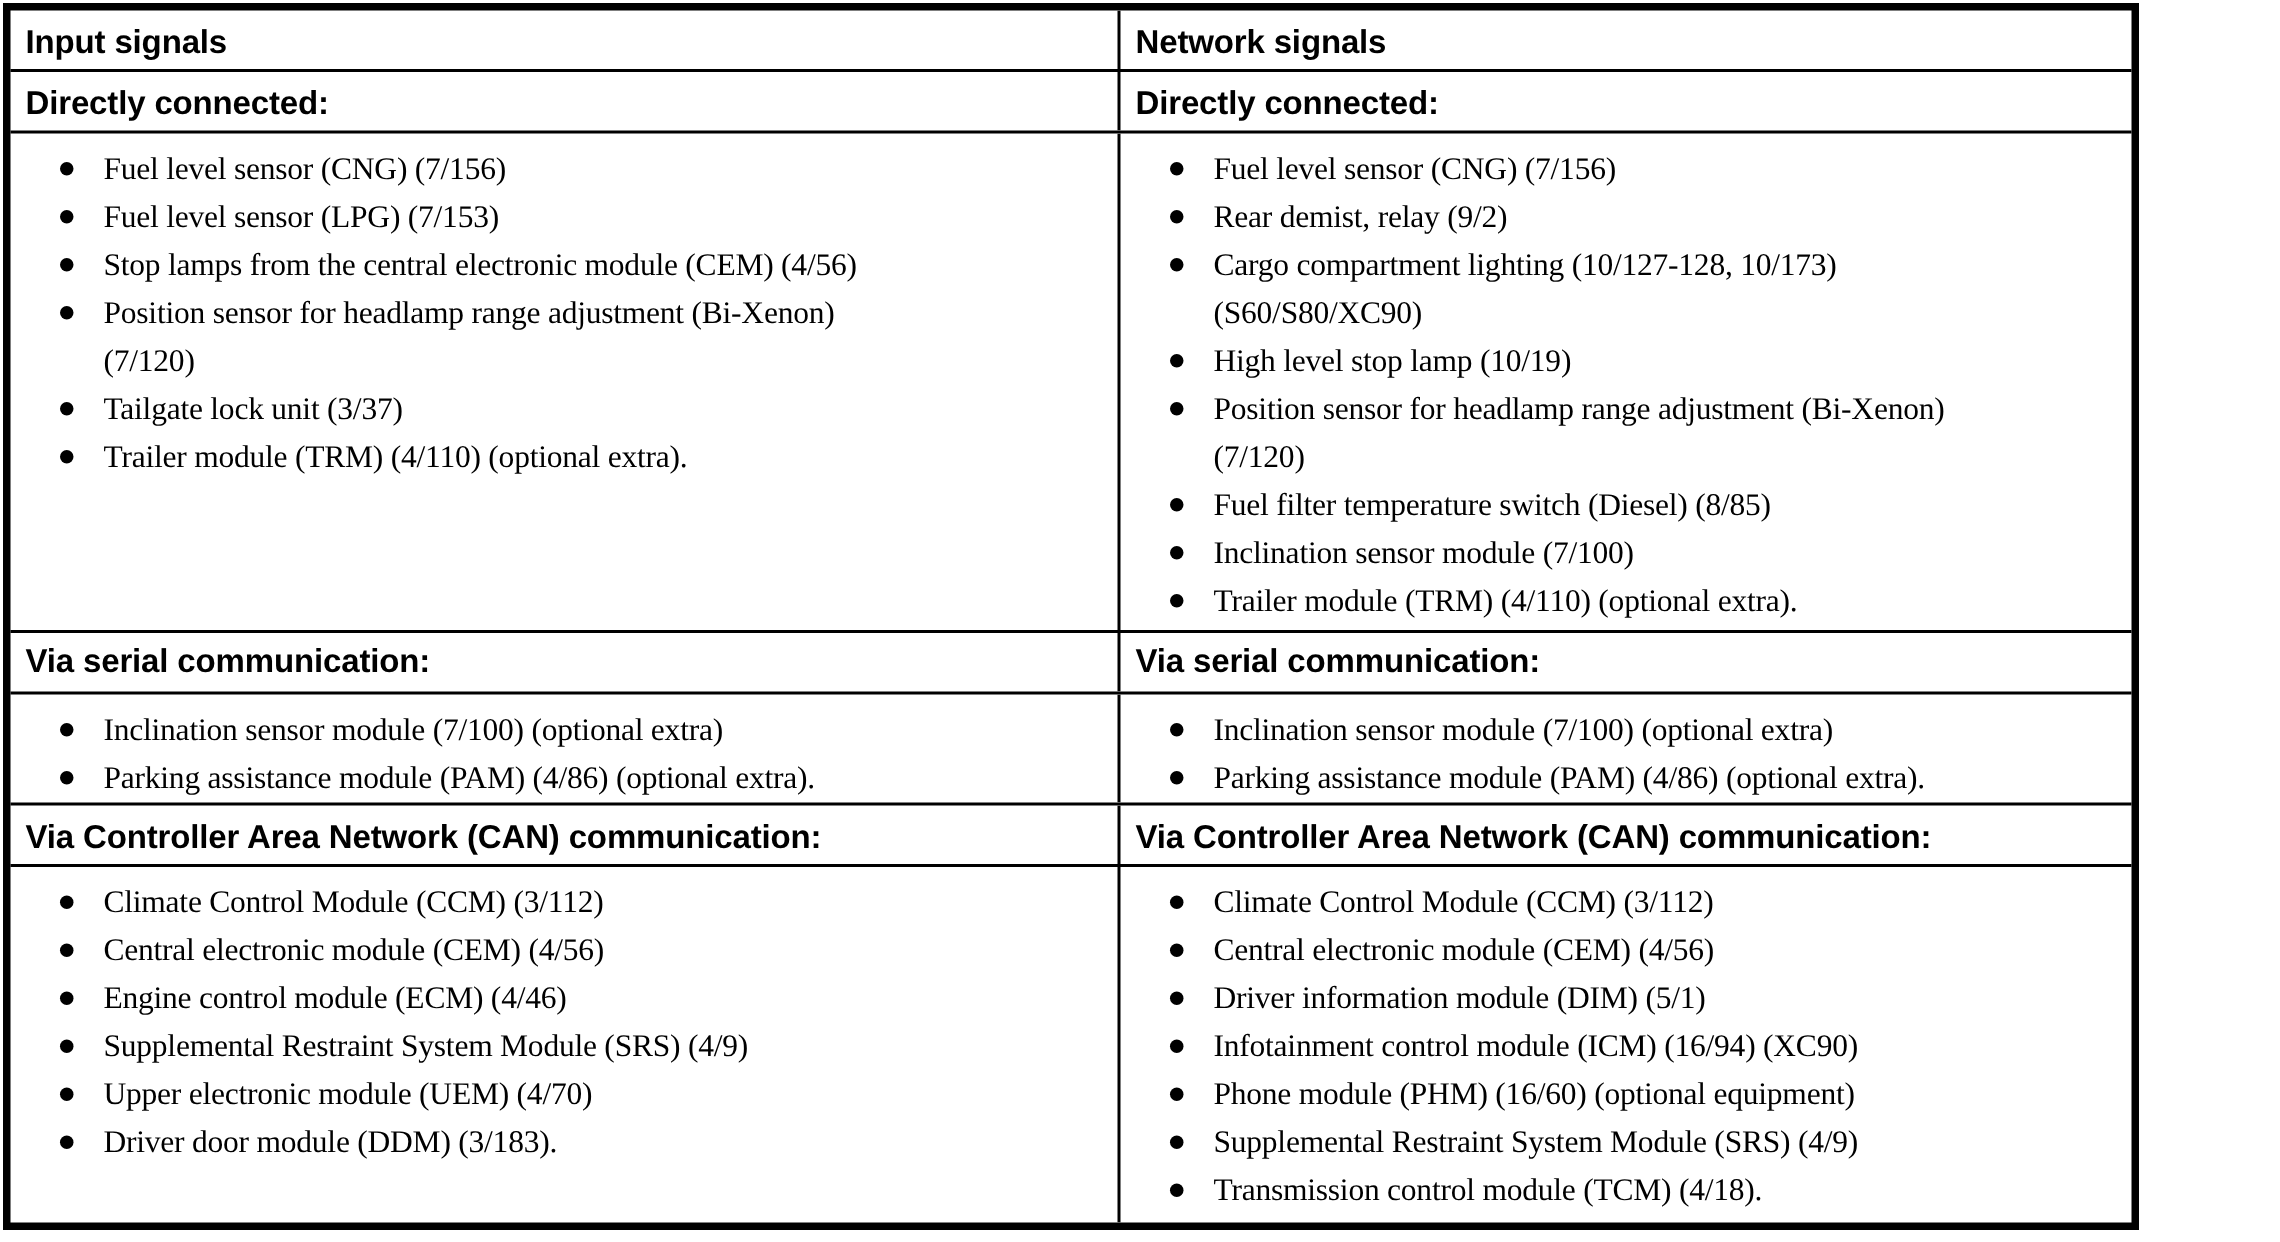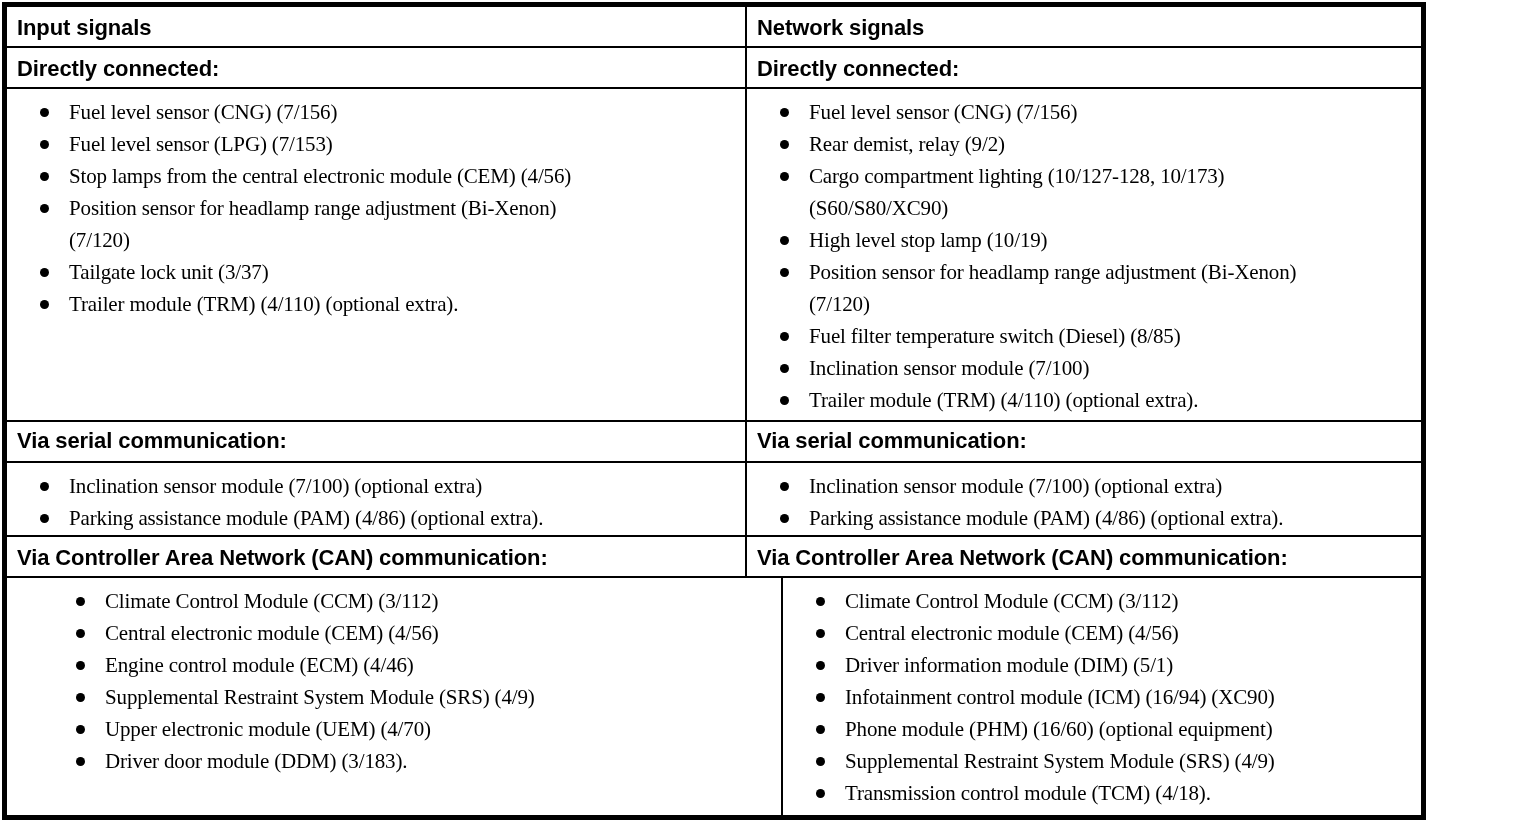--- a/index.html
+++ b/index.html
@@ -49,21 +49,21 @@
     overflow: hidden;
   }
   .row:last-child { border-bottom: none; }
 
   .row-title   { height: 41px; flex: 0 0 41px; }
   .row-subhead { height: 41px; flex: 0 0 41px; }
   .row-body-1  { height: 333px; flex: 0 0 333px; }
   .row-subhead-2 { height: 41px; flex: 0 0 41px; align-items: flex-end; }
   .row-body-2  { height: 74px; flex: 0 0 74px; }
   .row-subhead-3 { height: 41px; flex: 0 0 41px; }
-  .row-body-3  { height: 237px; flex: 1 1 auto; margin-left: 36px; }
+  .row-body-3  { height: 237px; flex: 1 1 auto; }
 
   
   .cell {
     box-sizing: border-box;
     border-right: 2px solid #000000;
     padding: 0;
     overflow: hidden;
     position: relative;
   }
   .cell-left  { flex: 0 0 740px; width: 740px; }

